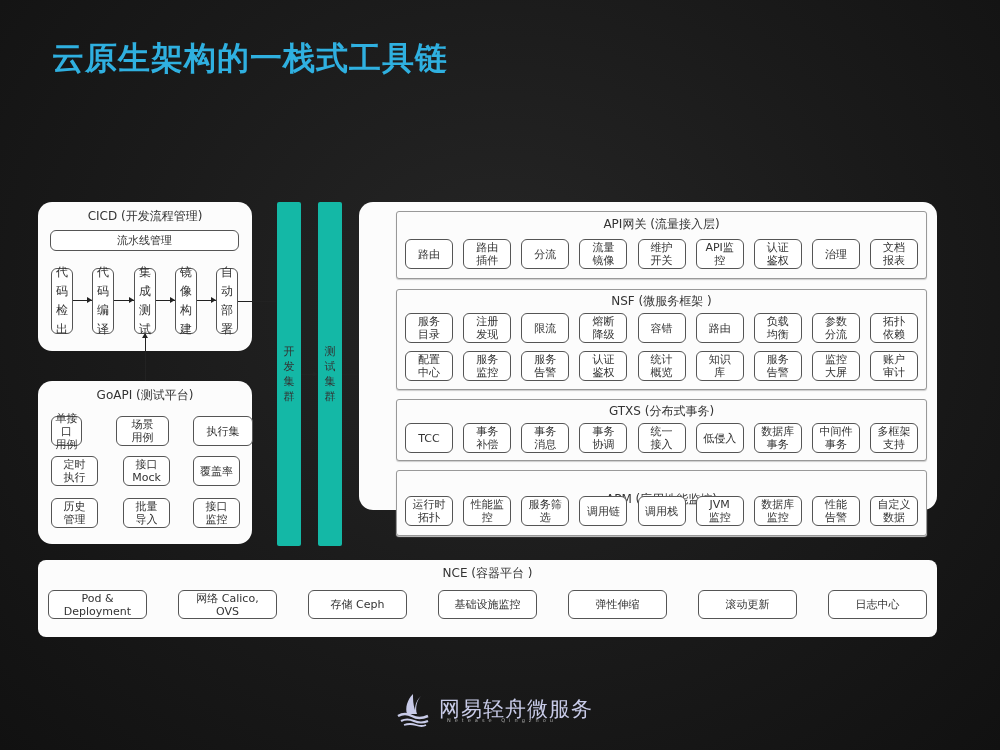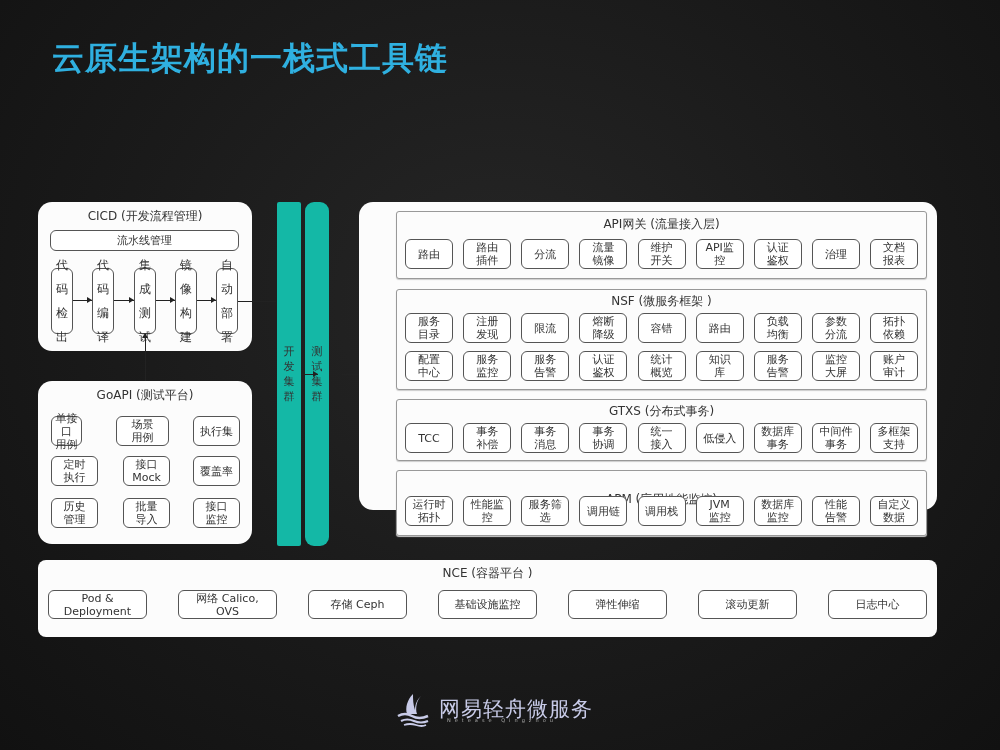--- a/index.html
+++ b/index.html
@@ -22,21 +22,21 @@
   .panel-title {
     position: absolute; left: 0; right: 0; text-align: center;
     font-size: 12px; color: #333;
   }
   .box {
     position: absolute; border: 1.5px solid #555; border-radius: 6px;
     background: #fff; display: flex; align-items: center; justify-content: center;
     text-align: center; font-size: 11px; line-height: 13px; color: #333;
     white-space: pre-line;
   }
-  .vbox { font-size: 12px; line-height: 24px; width: 22px; word-break: break-all; }
+  .vbox { font-size: 12px; line-height: 19px; width: 22px; word-break: break-all; }
   .sub {
     position: absolute; border: 1px solid #999; border-radius: 3px;
     background: #fcfcfc; box-shadow: 0 1px 1px #ccc;
   }
   .row { position: absolute; left: 8px; right: 8px; display: flex; justify-content: space-between; }
   .row .box { position: static; width: 48px; height: 30px; }
   .col {
     position: absolute; background: #14b8a6; width: 24px; top: 202px; height: 344px;
     border-radius: 2px; display: flex; align-items: center; justify-content: center;
   }
@@ -78,38 +78,38 @@
 
 <div class="vline" style="left:145px;top:334px;height:48px;"></div>
 <div class="arrow-up" style="left:142px;top:333px;"></div>
 
 <div class="panel" style="left:38px;top:381px;width:214px;height:163px;">
   <div class="panel-title" style="top:6px;">GoAPI (测试平台)</div>
   <div class="box" style="left:13px;top:35px;width:31px;height:30px;">单接口
 用例</div>
   <div class="box" style="left:78px;top:35px;width:53px;height:30px;">场景
 用例</div>
-  <div class="box" style="left:155px;top:35px;width:47px;height:30px;">执行集</div>
+  <div class="box" style="left:155px;top:35px;width:60px;height:30px;">执行集</div>
   <div class="box" style="left:13px;top:75px;width:47px;height:30px;">定时
 执行</div>
   <div class="box" style="left:85px;top:75px;width:47px;height:30px;">接口
 Mock</div>
   <div class="box" style="left:155px;top:75px;width:47px;height:30px;">覆盖率</div>
   <div class="box" style="left:13px;top:117px;width:47px;height:30px;">历史
 管理</div>
   <div class="box" style="left:85px;top:117px;width:47px;height:30px;">批量
 导入</div>
   <div class="box" style="left:155px;top:117px;width:47px;height:30px;">接口
 监控</div>
 </div>
 
 <div class="col" style="left:277px;">
   <span>开发集群</span>
 </div>
-<div class="col" style="left:305px;border-radius:9px;">
+<div class="col" style="left:318px;">
   <span>测试集群</span>
 </div>
 <div class="hline" style="left:301px;top:374px;width:17px;"></div>
 <div class="arrow" style="left:313px;top:371px;"></div>
 <div class="hline" style="left:342px;top:374px;width:18px;"></div>
 
 <div class="panel" style="left:359px;top:202px;width:578px;height:308px;padding-left:24px;">
 
   <div class="sub" style="left:37px;top:9px;width:531px;height:68px;">
     <div class="panel-title" style="top:4px;">API网关 (流量接入层)</div>

